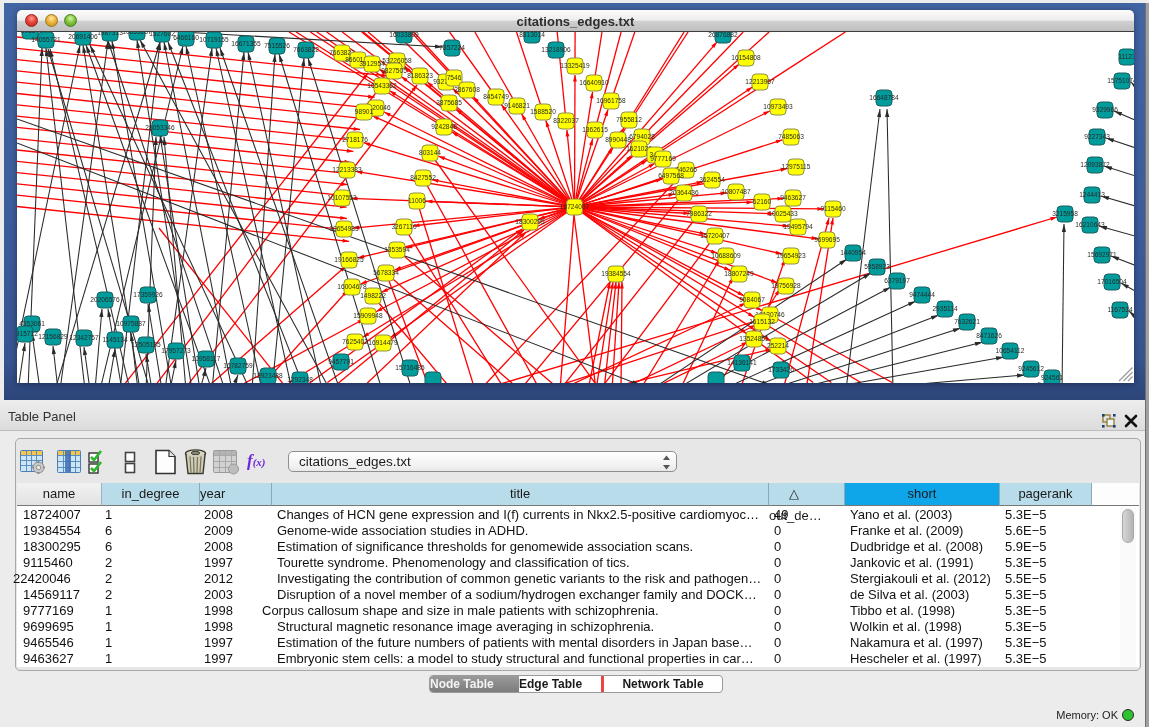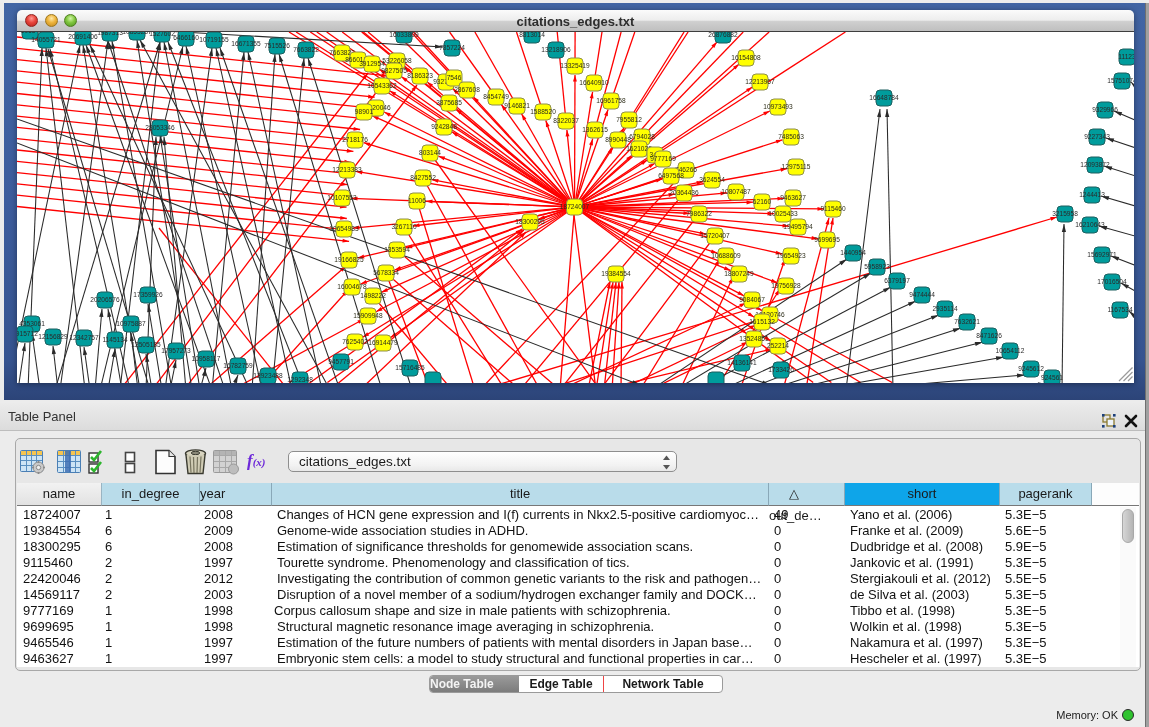--- a/index.html
+++ b/index.html
@@ -829,21 +829,21 @@
   <div class="abs" style="left:983px;top:0;width:92px;height:23px;background:#b9dcea;border-right:1px solid #89a8b8;border-bottom:1px solid #777;text-align:center;line-height:22px">pagerank</div>
   <div class="abs" style="left:1075px;top:0;width:47px;height:23px;background:#fdfdfd;border-bottom:1px solid #777"></div>
 </div>
 <div class="abs" style="left:0;top:0;font-size:13px;color:#111">
       <div style="position:absolute;top:507px;height:16px;line-height:16px;left:0;width:1100px;">
         <span style="position:absolute;left:23px">18724007</span>
         <span style="position:absolute;left:105px">1</span>
         <span style="position:absolute;left:204px">2008</span>
         <span style="position:absolute;left:277px;width:488px;overflow:hidden;white-space:nowrap">Changes of HCN gene expression and I(f) currents in Nkx2.5‑positive cardiomyoc…</span>
         <span style="position:absolute;left:774px">49</span>
-        <span style="position:absolute;left:850px">Yano et al. (2006)</span>
+        <span style="position:absolute;left:850px">Yano et al. (2003)</span>
         <span style="position:absolute;left:1005px">5.3E−5</span>
       </div>
       <div style="position:absolute;top:523px;height:16px;line-height:16px;left:0;width:1100px;">
         <span style="position:absolute;left:23px">19384554</span>
         <span style="position:absolute;left:105px">6</span>
         <span style="position:absolute;left:204px">2009</span>
         <span style="position:absolute;left:277px;width:488px;overflow:hidden;white-space:nowrap">Genome‑wide association studies in ADHD.</span>
         <span style="position:absolute;left:774px">0</span>
         <span style="position:absolute;left:850px">Franke et al. (2009)</span>
         <span style="position:absolute;left:1005px">5.6E−5</span>
@@ -860,42 +860,42 @@
       <div style="position:absolute;top:555px;height:16px;line-height:16px;left:0;width:1100px;">
         <span style="position:absolute;left:23px">9115460</span>
         <span style="position:absolute;left:105px">2</span>
         <span style="position:absolute;left:204px">1997</span>
         <span style="position:absolute;left:277px;width:488px;overflow:hidden;white-space:nowrap">Tourette syndrome. Phenomenology and classification of tics.</span>
         <span style="position:absolute;left:774px">0</span>
         <span style="position:absolute;left:850px">Jankovic et al. (1991)</span>
         <span style="position:absolute;left:1005px">5.3E−5</span>
       </div>
       <div style="position:absolute;top:571px;height:16px;line-height:16px;left:0;width:1100px;">
-        <span style="position:absolute;left:23px">22420046</span>
+        <span style="position:absolute;left:13px">22420046</span>
         <span style="position:absolute;left:105px">2</span>
         <span style="position:absolute;left:204px">2012</span>
         <span style="position:absolute;left:277px;width:488px;overflow:hidden;white-space:nowrap">Investigating the contribution of common genetic variants to the risk and pathogen…</span>
         <span style="position:absolute;left:774px">0</span>
         <span style="position:absolute;left:850px">Stergiakouli et al. (2012)</span>
         <span style="position:absolute;left:1005px">5.5E−5</span>
       </div>
       <div style="position:absolute;top:587px;height:16px;line-height:16px;left:0;width:1100px;">
         <span style="position:absolute;left:23px">14569117</span>
         <span style="position:absolute;left:105px">2</span>
         <span style="position:absolute;left:204px">2003</span>
         <span style="position:absolute;left:277px;width:488px;overflow:hidden;white-space:nowrap">Disruption of a novel member of a sodium/hydrogen exchanger family and DOCK…</span>
         <span style="position:absolute;left:774px">0</span>
         <span style="position:absolute;left:850px">de Silva et al. (2003)</span>
         <span style="position:absolute;left:1005px">5.3E−5</span>
       </div>
       <div style="position:absolute;top:603px;height:16px;line-height:16px;left:0;width:1100px;">
         <span style="position:absolute;left:23px">9777169</span>
         <span style="position:absolute;left:105px">1</span>
         <span style="position:absolute;left:204px">1998</span>
-        <span style="position:absolute;left:274px;width:488px;overflow:hidden;white-space:nowrap">Corpus callosum shape and size in male patients with schizophrenia.</span>
+        <span style="position:absolute;left:262px;width:488px;overflow:hidden;white-space:nowrap">Corpus callosum shape and size in male patients with schizophrenia.</span>
         <span style="position:absolute;left:774px">0</span>
         <span style="position:absolute;left:850px">Tibbo et al. (1998)</span>
         <span style="position:absolute;left:1005px">5.3E−5</span>
       </div>
       <div style="position:absolute;top:619px;height:16px;line-height:16px;left:0;width:1100px;">
         <span style="position:absolute;left:23px">9699695</span>
         <span style="position:absolute;left:105px">1</span>
         <span style="position:absolute;left:204px">1998</span>
         <span style="position:absolute;left:277px;width:488px;overflow:hidden;white-space:nowrap">Structural magnetic resonance image averaging in schizophrenia.</span>
         <span style="position:absolute;left:774px">0</span>
@@ -921,20 +921,20 @@
         <span style="position:absolute;left:1005px">5.3E−5</span>
       </div>
     </div>
 
 <div class="abs" style="left:1120px;top:507px;width:16px;height:160px;background:#fafafa">
   <div class="abs" style="left:1.5px;top:2px;width:12px;height:34px;border-radius:6px;background:linear-gradient(90deg,#d6d6d6,#b4b4b4);border:1px solid #a8a8a8"></div>
 </div>
 
 <div class="abs" style="left:429px;top:675px;height:18px;border:1px solid #9a9a9a;border-radius:4px;background:#fff;overflow:hidden;font-size:12px;font-weight:bold;display:flex">
   <div style="width:89px;background:linear-gradient(180deg,#9a9a9a,#7c7c7c);color:#f4f4f4;text-align:left;line-height:16px">Node Table</div>
-  <div style="width:85px;color:#1a1a1a;text-align:center;line-height:16px;border-right:1px solid #ef4444">Edge Table</div>
+  <div style="width:85px;color:#1a1a1a;line-height:16px;border-right:3px solid #ef4444">Edge Table</div>
   <div style="width:118px;color:#1a1a1a;text-align:center;line-height:16px">Network Table</div>
 </div>
 
 <div class="abs" style="left:1000px;top:709px;width:118px;text-align:right;font-size:11px;color:#222">Memory: OK</div>
 <div class="abs" style="left:1122px;top:709px;width:12px;height:12px;border-radius:50%;background:#2fc32f;border:1.5px solid #2a2a2a"></div>
 
 </div>
 
 </body></html>

